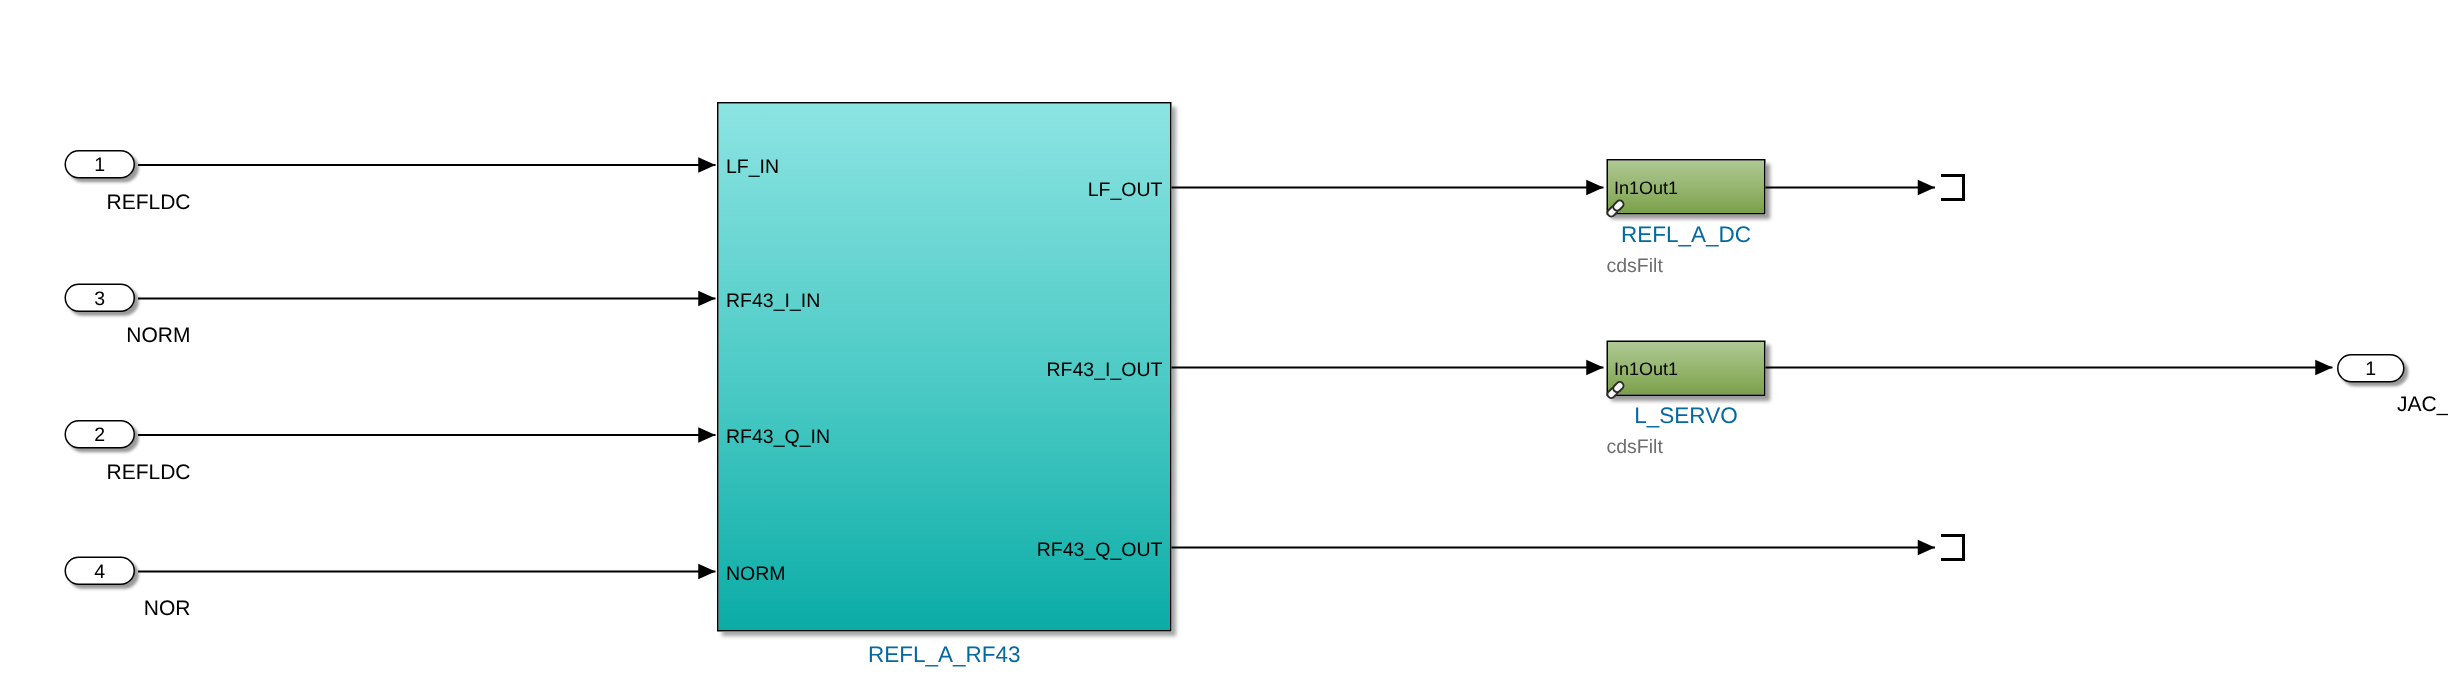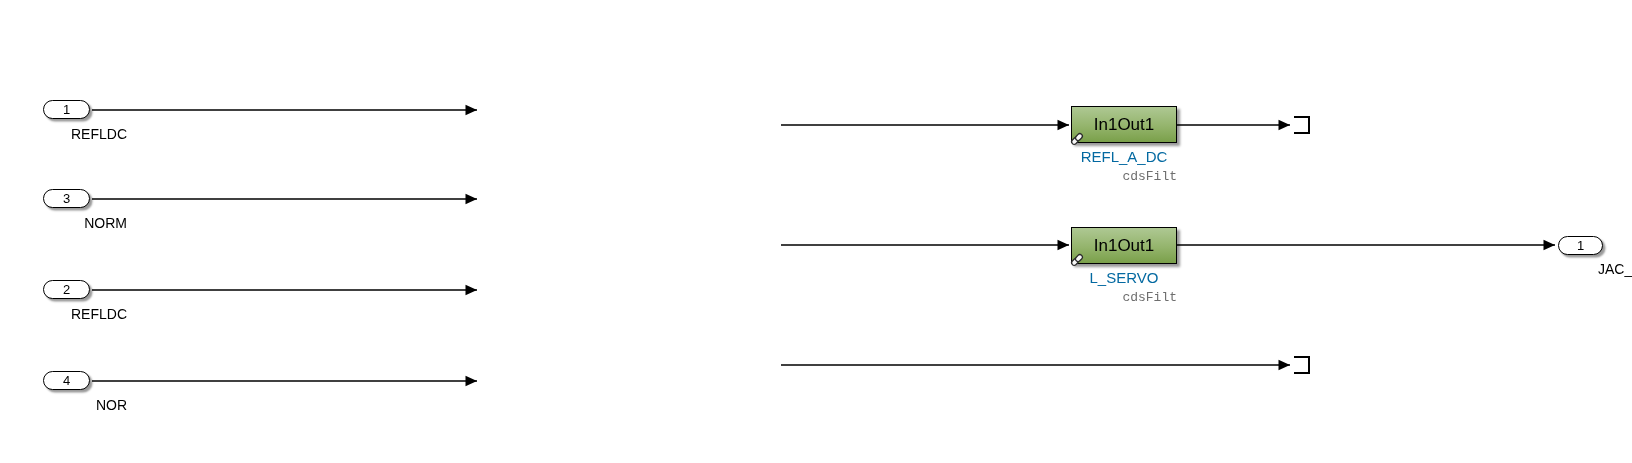--- a/index.html
+++ b/index.html
@@ -66,39 +66,38 @@
   .block-name {
     position: absolute;
     text-align: center;
     font-size: 15px;
     color: #0369a1;
     z-index: 2;
     white-space: nowrap;
   }
   .lib-name {
     position: absolute;
-    text-align: right;
+    text-align: left;
     font-size: 13px;
     color: #6E6E6E;
     z-index: 2;
     white-space: nowrap;
-    font-family: Liberation Mono, monospace;
   }
 
   
   .filter-block {
     position: absolute;
     left: 1071px;
     width: 106px; height: 37px;
     background: linear-gradient(180deg, #AEC893 0%, #94B46C 55%, #7AA04A 100%);
     border: 1.7px solid #000000;
     box-shadow: 3px 3px 2.5px rgba(0,0,0,0.40);
-    display: flex; align-items: center; justify-content: center;
+    display: flex; align-items: center; justify-content: flex-start;
     padding: 0 4px;
-    font-size: 17px;
+    font-size: 12px;
     color: #000000;
     z-index: 2;
     box-sizing: border-box;
   }
   .link-badge {
     position: absolute;
     left: -3px; bottom: -5px;
     width: 16px; height: 16px;
   }
 </style>
@@ -142,20 +141,30 @@
   <div class="port-oval" style="left:43px; top:280px;">
     <span>2</span>
   </div>
   <div class="port-caption" style="left:7px; top:306px;">REFLDC</div>
 
   <div class="port-oval" style="left:43px; top:371px;">
     <span>4</span>
   </div>
   <div class="port-caption" style="left:7px; top:397px;">NOR</div>
 
+  <div class="subsystem">
+    <span class="blk-port in" style="top:42px;">LF_IN</span>
+    <span class="blk-port in" style="top:131px;">RF43_I_IN</span>
+    <span class="blk-port in" style="top:222px;">RF43_Q_IN</span>
+    <span class="blk-port in" style="top:313px;">NORM</span>
+    <span class="blk-port out" style="top:57px;">LF_OUT</span>
+    <span class="blk-port out" style="top:177px;">RF43_I_OUT</span>
+    <span class="blk-port out" style="top:297px;">RF43_Q_OUT</span>
+  </div>
+  <div class="block-name" style="left:478px; top:428px; width:303px;">REFL_A_RF43</div>
 
   <div class="filter-block" style="top:106px;">
     <span>In1</span>
     <span>Out1</span>
     <svg class="link-badge" viewBox="0 0 16 16" xmlns="http://www.w3.org/2000/svg">
       <g transform="rotate(-45 8 8)" fill="#f7f7f7" stroke="#2b2b2b" stroke-width="1.3">
         <rect x="1.5" y="5.5" width="7.5" height="5" rx="2.5"></rect>
         <rect x="7" y="5.5" width="7.5" height="5" rx="2.5"></rect>
       </g>
     </svg>

